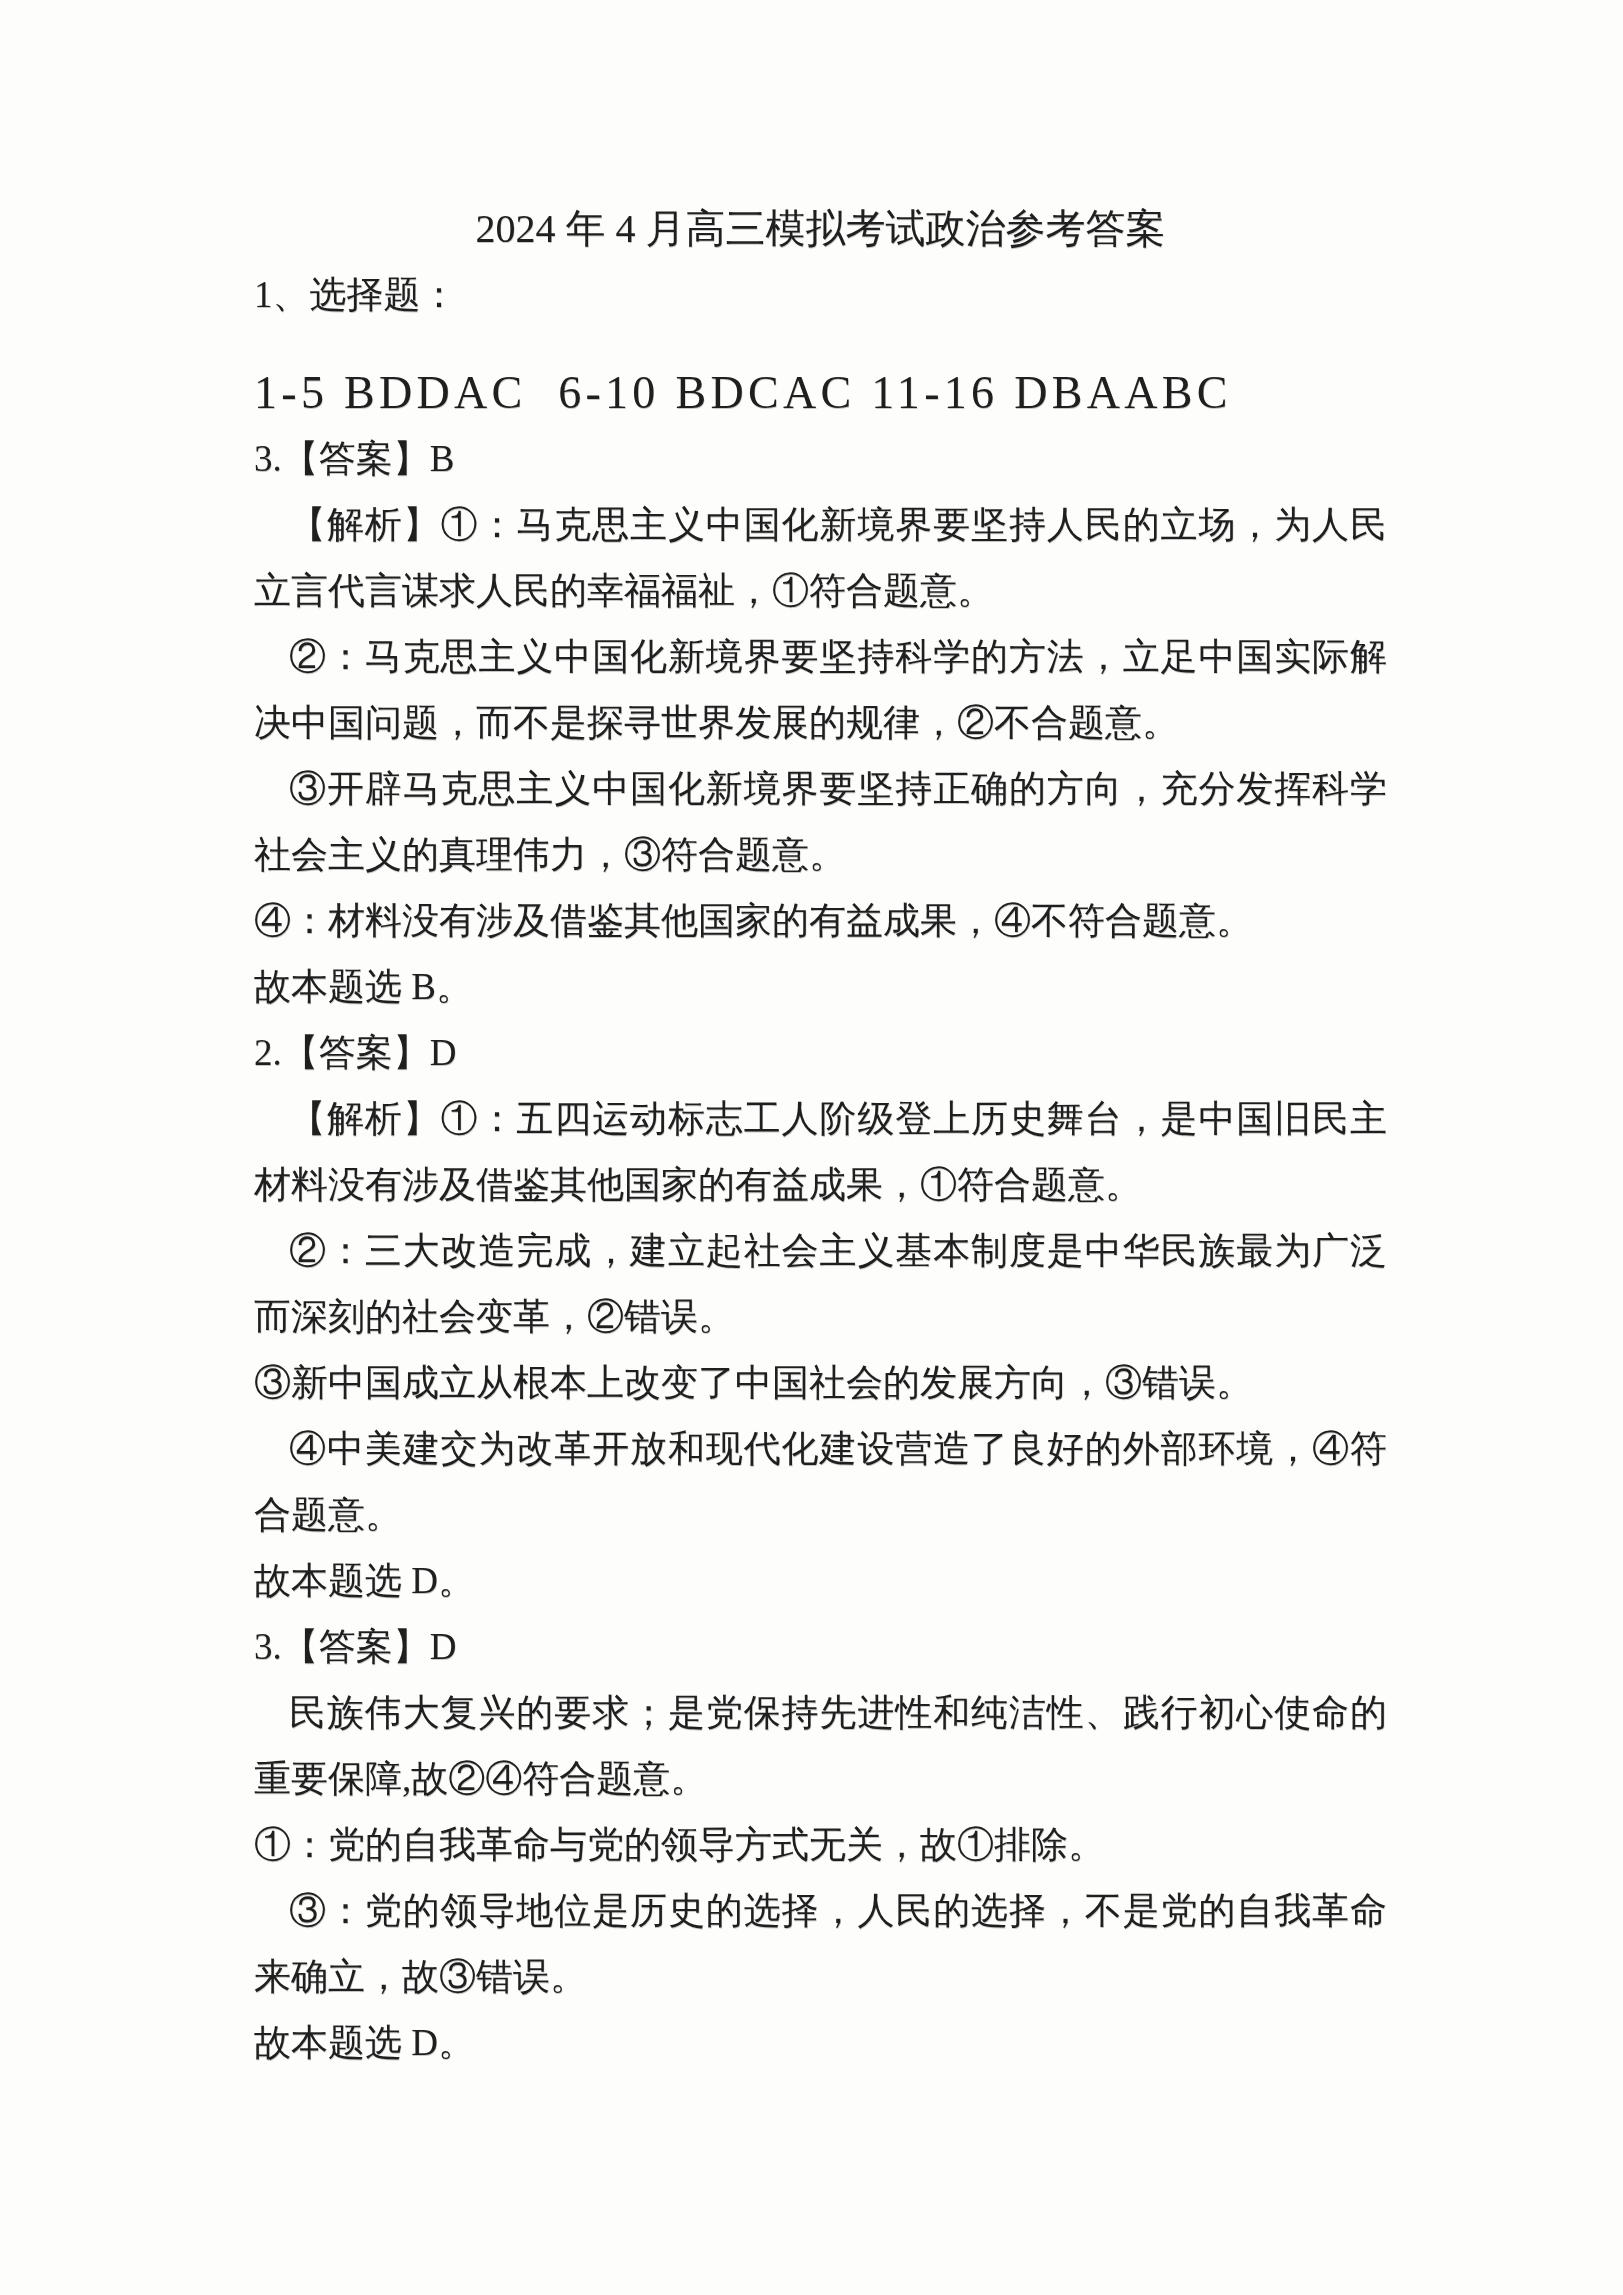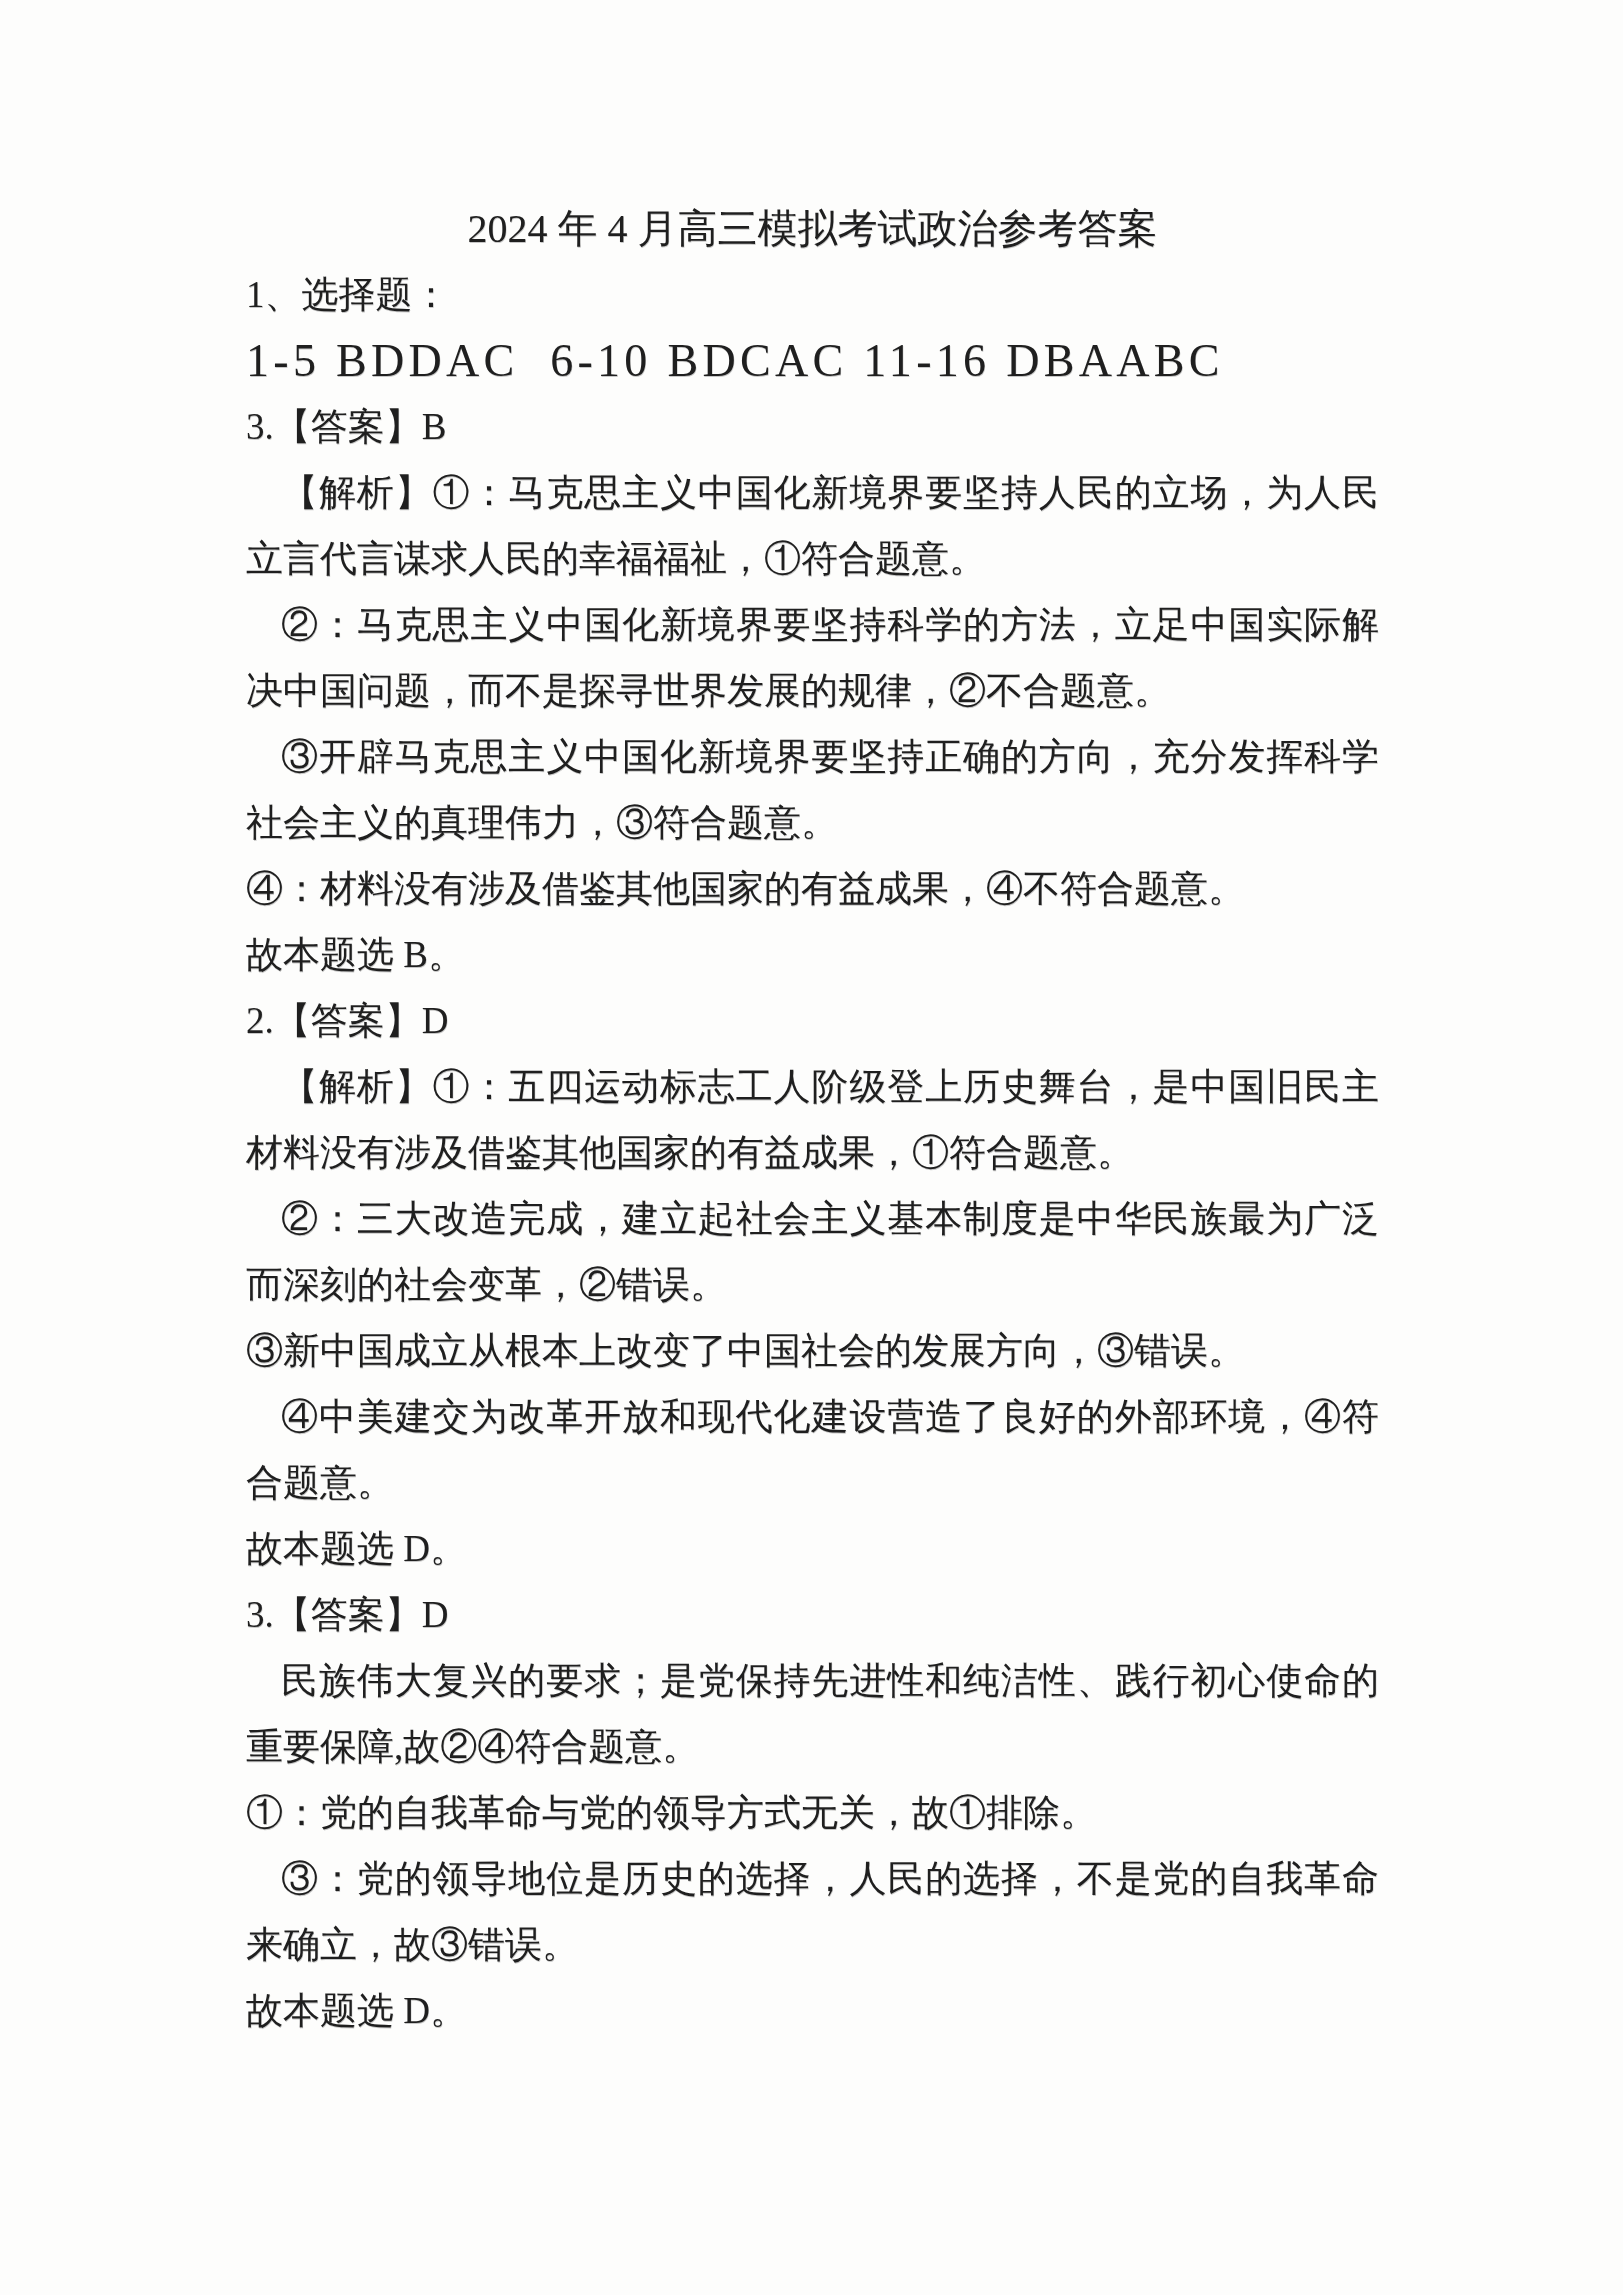--- a/index.html
+++ b/index.html
@@ -12,21 +12,21 @@
   .page {
     position: relative;
     width: 1623px;
     height: 2295px;
     background: #fdfdfc;
     overflow: hidden;
     color: #1f1f1f;
   }
   .content {
     position: absolute;
-    left: 246px;
+    left: 254px;
     top: 196px;
     width: 1133px;
   }
   .line {
     height: 66px;
     line-height: 66px;
     font-size: 37px;
     white-space: pre-wrap;
     text-align: justify;
     color: #1f1f1f;
@@ -37,20 +37,21 @@
     margin-left: 35px;
   }
   .line.title {
     text-align: center;
     text-align-last: center;
     font-size: 40px;
   }
   .line.latin-row {
     font-size: 46px;
     letter-spacing: 4.3px;
+    margin-top: 32px;
   }
 </style>
 </head>
 <body>
 
 <div class="page">
   <div class="content">
     <div class="line title">2024 年 4 月高三模拟考试政治参考答案</div>
     <div class="line">1、选择题：</div>
     <div class="line latin-row">1-5 BDDAC  6-10 BDCAC 11-16 DBAABC</div>

